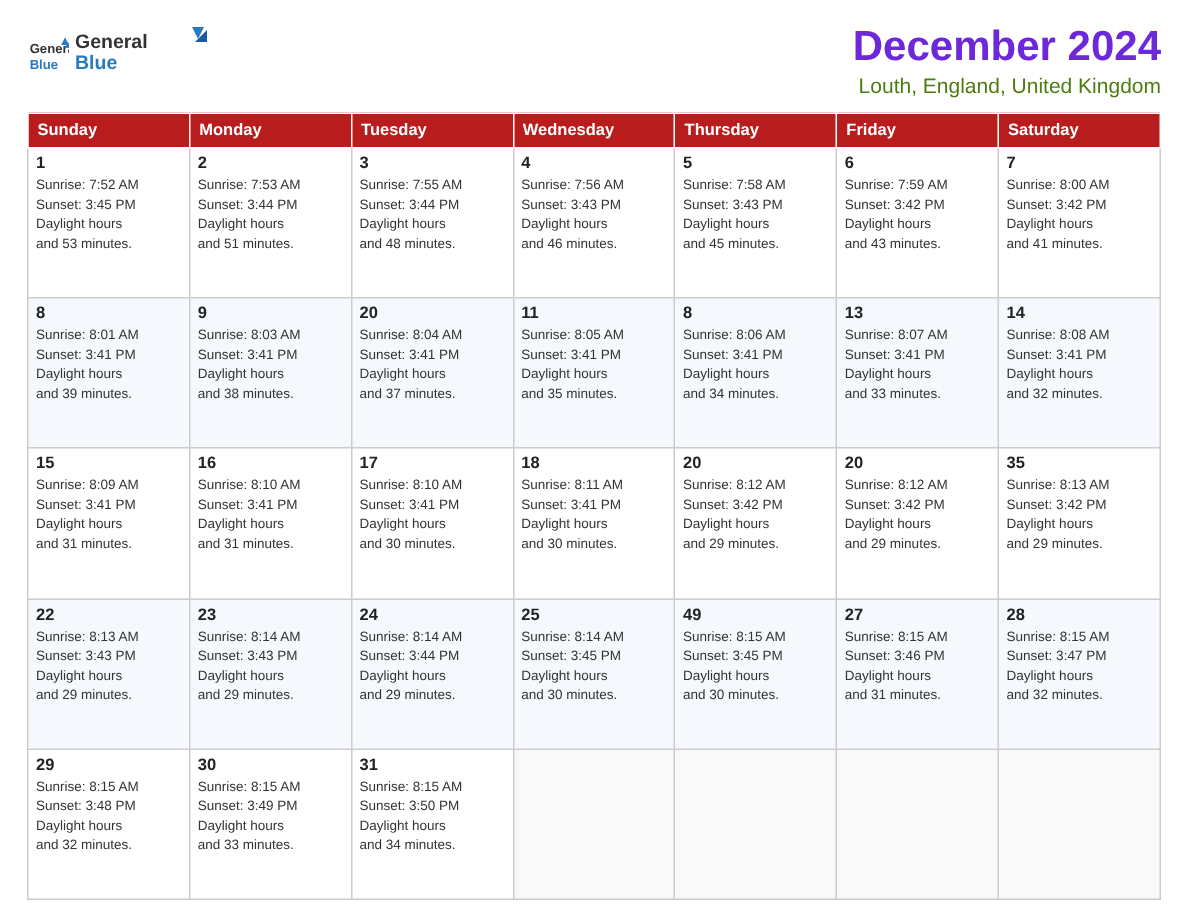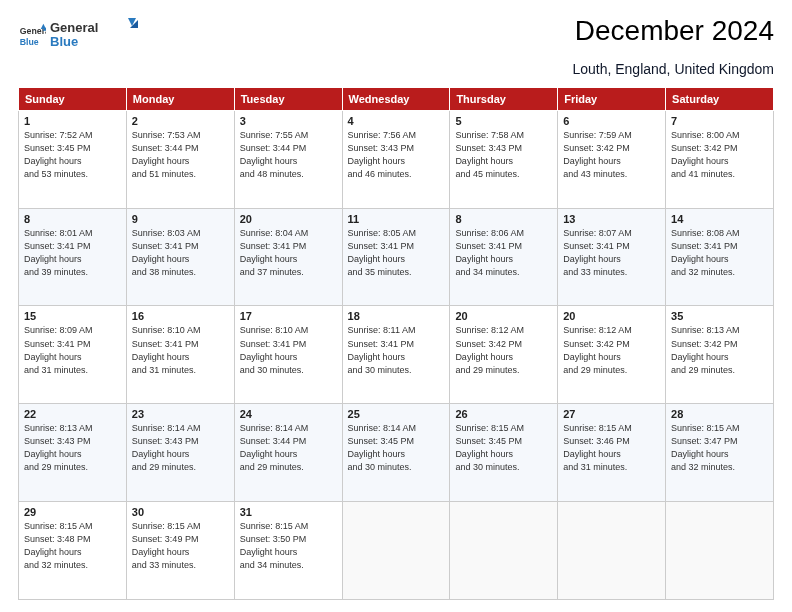--- a/index.html
+++ b/index.html
@@ -30,28 +30,28 @@
     }
     .logo-icon {
       width: 28px;
       height: 28px;
     }
     .title-block {
       text-align: right;
     }
     .main-title {
       font-size: 28px;
-      font-weight: normal;
-      color: #000000;
+      font-weight: bold;
+      color: #6d28d9;
       line-height: 1.1;
     }
     .subtitle {
       font-size: 14px;
-      color: #0f172a;
-      margin-top: 14px;
+      color: #4d7c0f;
+      margin-top: 2px;
     }
     .calendar {
       flex: 1;
       border-collapse: collapse;
       width: 100%;
       font-size: 9.5px;
     }
     .calendar th {
       background: #b91c1c;
       color: #fff;
@@ -353,21 +353,21 @@
           <td>
           <span class="day-num">25</span>
           <div class="day-info">
             Sunrise: 8:14 AM<br>
             Sunset: 3:45 PM<br>
             Daylight hours<br>
             and 30 minutes.
           </div>
         </td>
           <td>
-          <span class="day-num">26</span>
+          <span class="day-num">49</span>
           <div class="day-info">
             Sunrise: 8:15 AM<br>
             Sunset: 3:45 PM<br>
             Daylight hours<br>
             and 30 minutes.
           </div>
         </td>
           <td>
           <span class="day-num">27</span>
           <div class="day-info">

